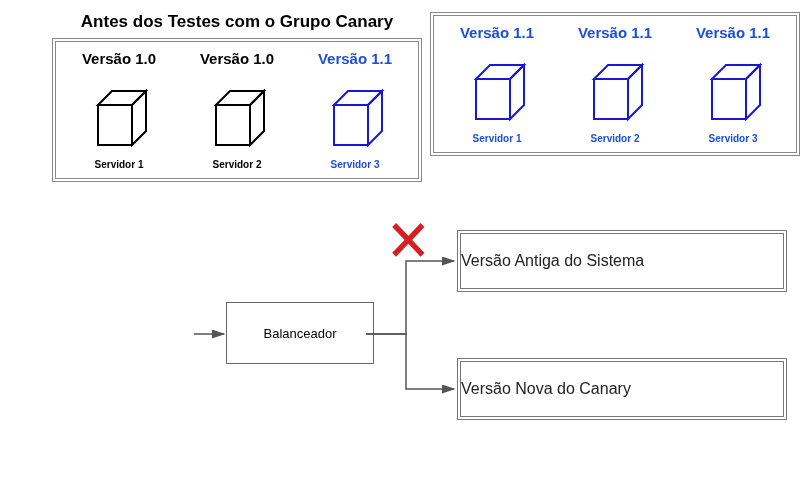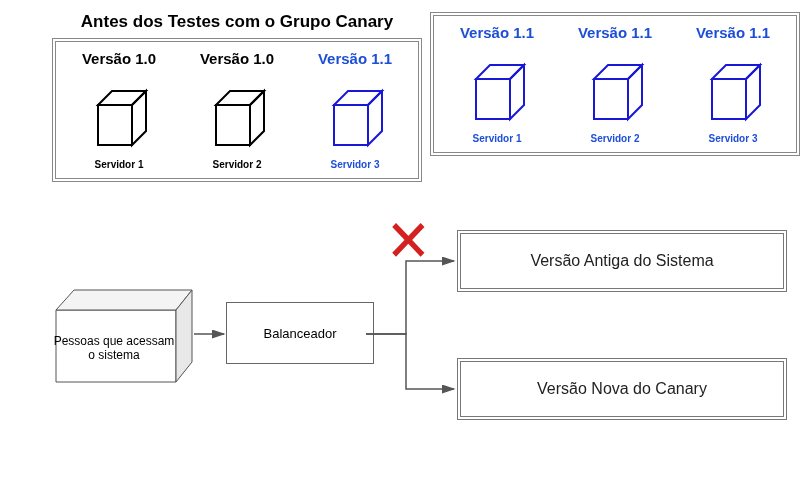--- a/index.html
+++ b/index.html
@@ -92,21 +92,21 @@
     background: #fff;
   }
   .version-box {
     position: absolute;
     left: 445px;
     width: 330px;
     height: 62px;
     border: 4px double #777;
     display: flex;
     align-items: center;
-    justify-content: center;
+    justify-content: flex-start;
     font-size: 16px;
     color: #222;
     background: #fff;
   }
   .old-version { top: 24px; }
   .new-version { top: 152px; }
   .cross {
     position: absolute;
     left: 372px;
     top: 6px;
@@ -190,28 +190,20 @@
     <polygon points="48,22 62,8 62,48 48,62" fill="none" stroke="#1818d6" stroke-width="2"></polygon>
   </svg></div>
           <div class="server-name blue">Servidor 3</div>
         </div>
       </div>
   </div>
 </div>
 
 <div class="bottom-area">
 
-  <div class="box3d">
-    <svg width="150" height="100" viewBox="0 0 150 100">
-      <polygon points="12,26 132,26 132,98 12,98" fill="#fff" stroke="#555" stroke-width="1"></polygon>
-      <polygon points="12,26 30,6 148,6 132,26" fill="#f4f4f4" stroke="#555" stroke-width="1"></polygon>
-      <polygon points="132,26 148,6 148,78 132,98" fill="#e8e8e8" stroke="#555" stroke-width="1"></polygon>
-    </svg>
-    <div class="box3d-label">Pessoas que acessam o sistema</div>
-  </div>
 
   <div class="balancer">
     <span>Balanceador</span>
   </div>
 
   <svg class="connector">
     <defs>
       <marker id="arrow" markerWidth="10" markerHeight="10" refX="8" refY="3" orient="auto">
         <path d="M0,0 L9,3 L0,6 z" fill="#555"></path>
       </marker>

